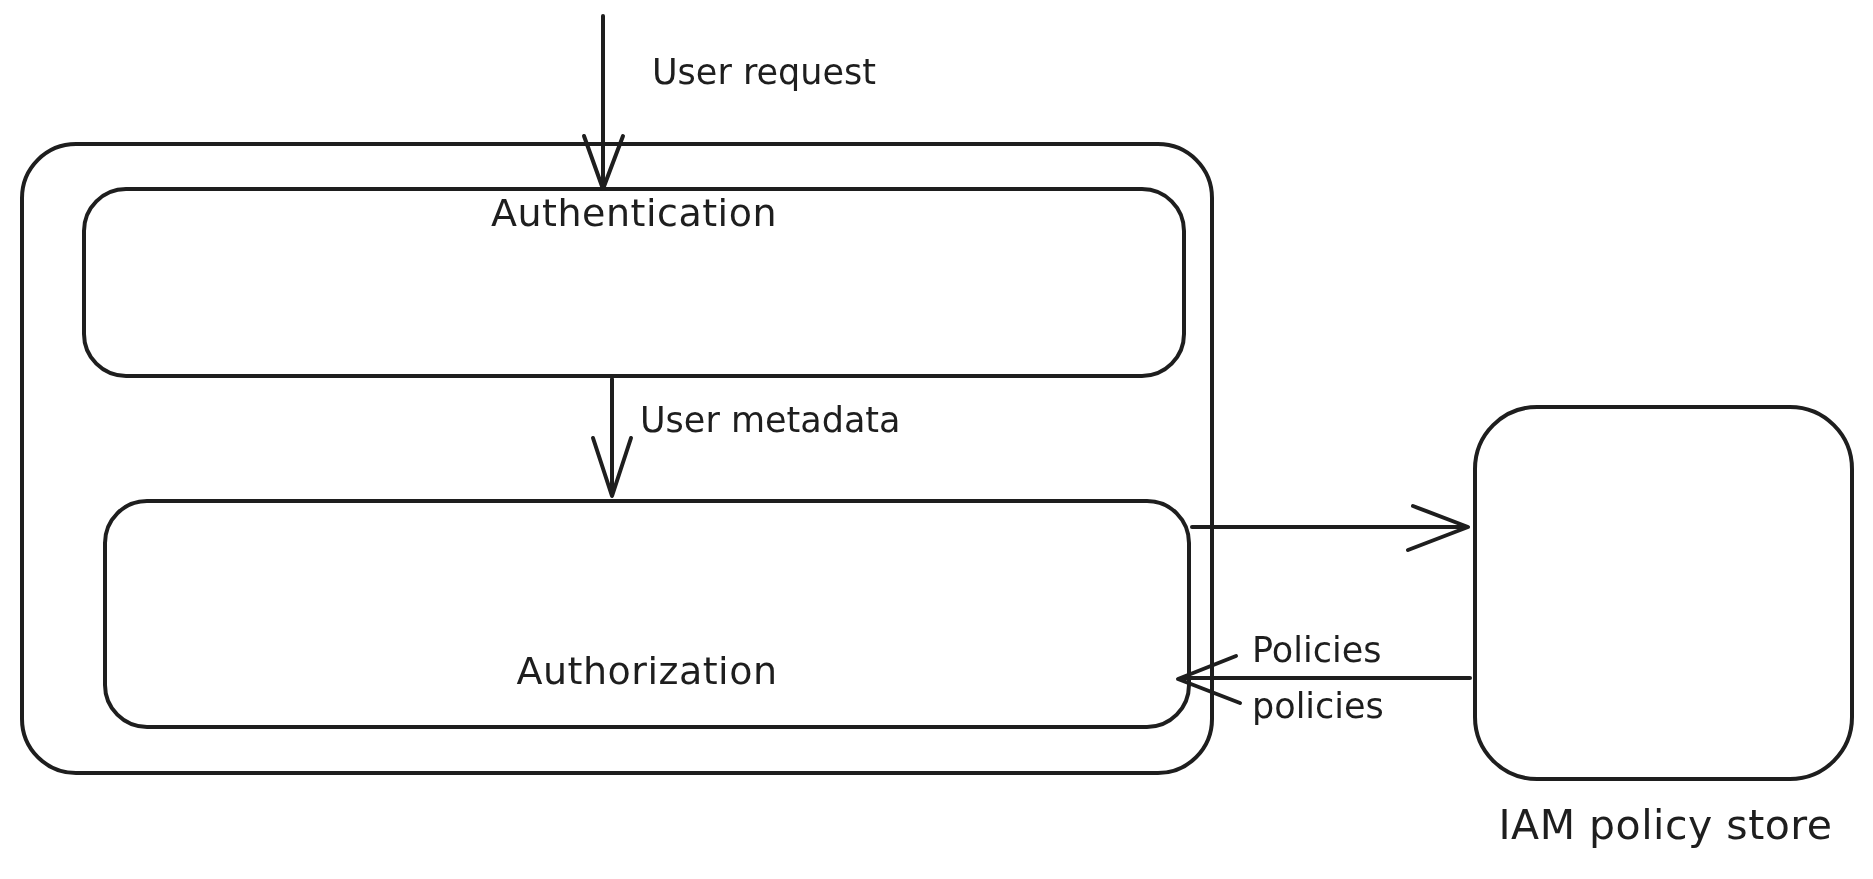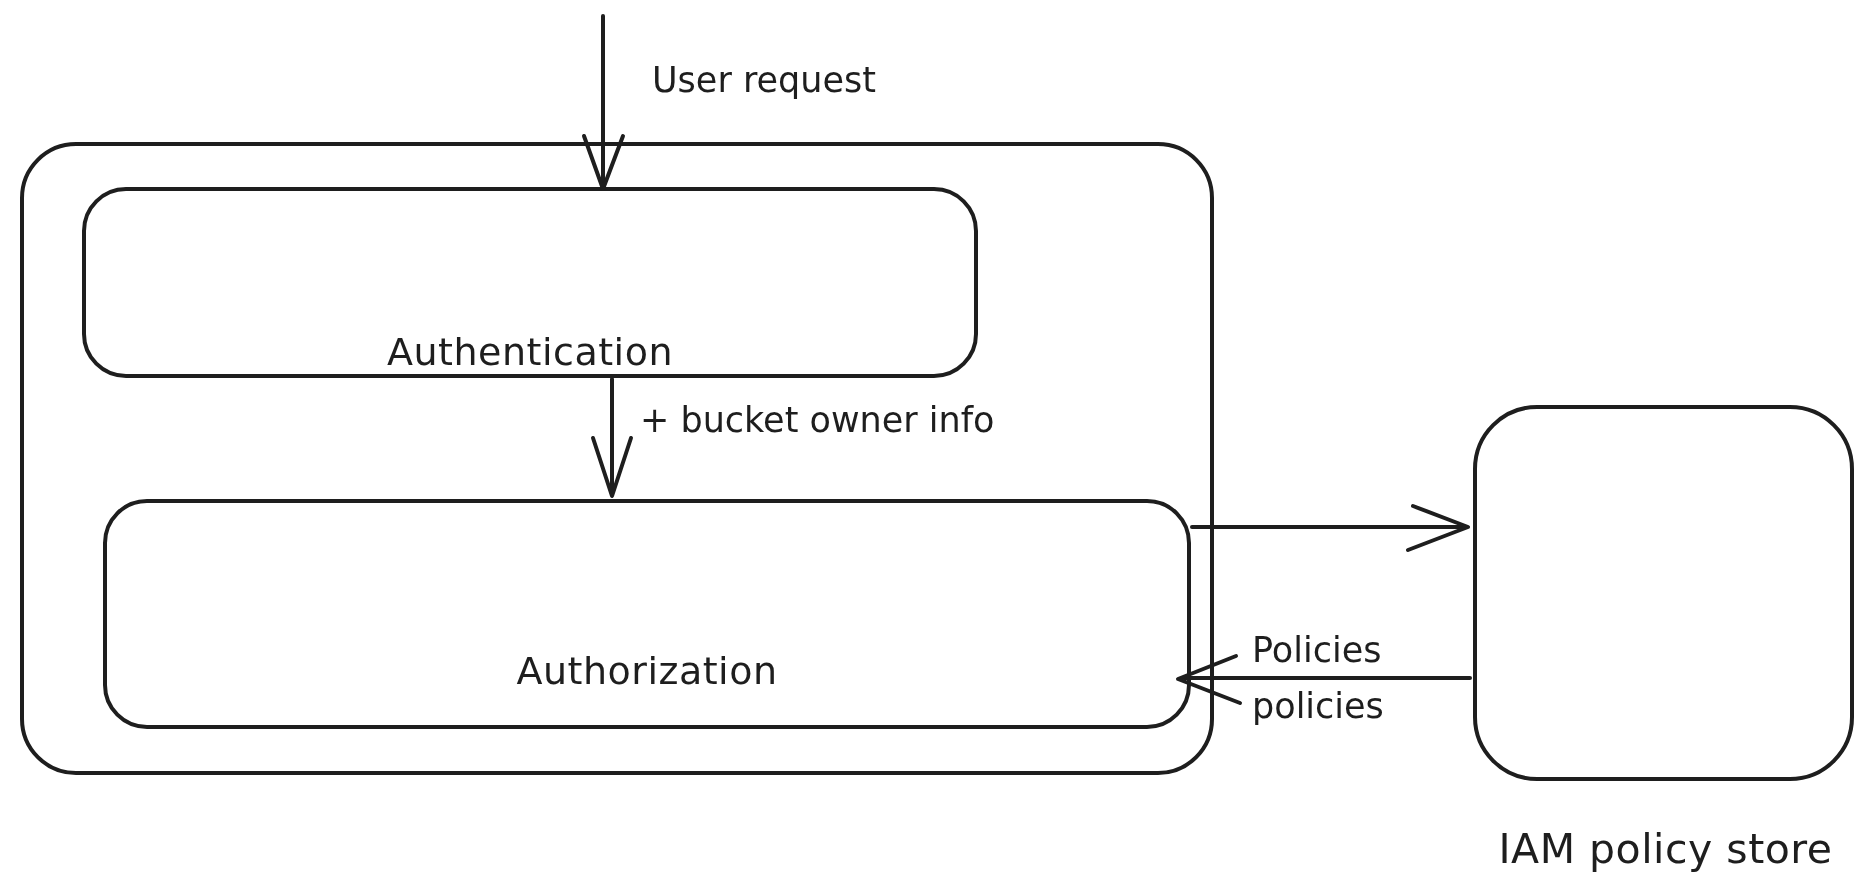--- a/index.html
+++ b/index.html
@@ -14,40 +14,40 @@
     overflow: hidden;
   }
   
   .box {
     position: absolute;
     box-sizing: border-box;
     border: 4px solid var(--stroke, #1e1e1e);
     background: transparent;
   }
   .gateway-box { left: 20px;   top: 142px; width: 1194px; height: 633px; border-radius: 56px; }
-  .authn-box   { left: 82px;   top: 187px; width: 896px; height: 191px; border-radius: 44px;
-                 display: flex; align-items: flex-end; justify-content: center; }
+  .authn-box   { left: 82px;   top: 187px; width: 1104px; height: 191px; border-radius: 44px;
+                 display: flex; align-items: flex-start; justify-content: center; }
   .authz-box   { left: 103px;  top: 499px; width: 1088px; height: 230px; border-radius: 44px; }
   .iam-box     { left: 1473px; top: 405px; width: 381px;  height: 376px; border-radius: 64px; }
 
   .box-label { font-size: 38px; letter-spacing: 0.5px; white-space: nowrap; }
   .authz-label { position: absolute; left: 0; right: 0; top: 146px; text-align: center; }
 
   
   .edge-label { position: absolute; font-size: 35px; line-height: 45px; white-space: nowrap; }
   .edge-label span { display: block; }
-  .lbl-user-request { left: 652px;  top: 50px; margin-top: 8px; }
+  .lbl-user-request { left: 652px;  top: 50px; }
   .lbl-metadata     { left: 640px;  top: 398px; }
   .lbl-get-iam      { left: 1243px; top: 482px; line-height: 45px; }
   .lbl-attached     { left: 1252px; top: 622px; line-height: 56px; }
 
   
   .caption { position: absolute; font-size: 41px; letter-spacing: 0.5px; text-align: center; white-space: nowrap; }
   .cap-gateway { left: 352px;  top: 804px; width: 360px; }
-  .cap-iam     { left: 1468px; top: 801px; width: 395px; margin-top: 24px; }
+  .cap-iam     { left: 1468px; top: 801px; width: 395px; }
 
   
   svg.arrows-layer {
     position: absolute; left: 0; top: 0;
     width: 1873px; height: 879px;
     pointer-events: none;
   }
   .arrows-layer line, .arrows-layer polyline {
     stroke: var(--stroke, #1e1e1e);
     stroke-width: 4;
@@ -92,21 +92,21 @@
 
     <g>
       <line x1="1470" y1="678" x2="1184" y2="678"></line>
       <polyline points="1236,656 1178,679 1240,703"></polyline>
     </g>
   </svg>
 
   <div class="edge-label lbl-user-request">User request</div>
 
   <div class="edge-label lbl-metadata">
-    <span>+ bucket owner info</span>
+    <span>User metadata</span>
   </div>
 
 
   <div class="edge-label lbl-attached">
     <span>Policies</span>
     <span>policies</span>
   </div>
 
 
   <div class="caption cap-iam">IAM policy store</div>

